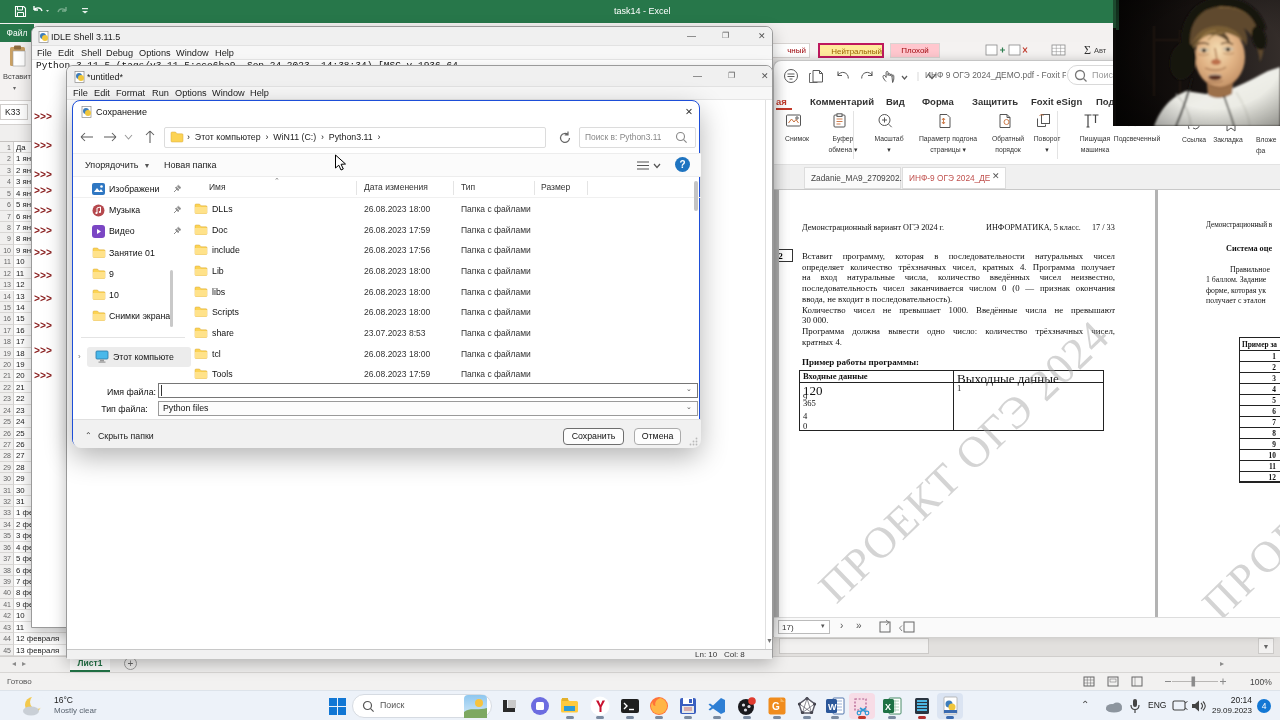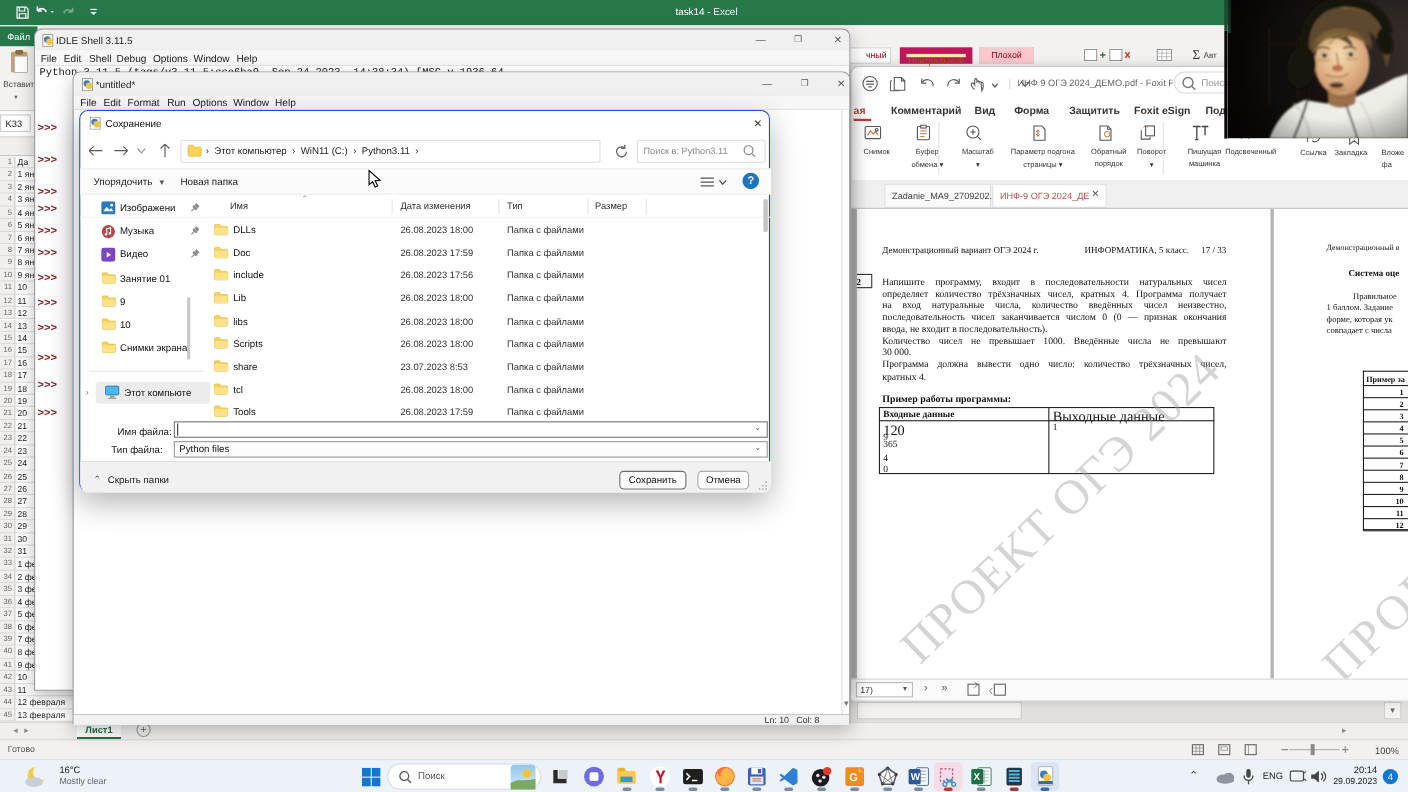--- a/index.html
+++ b/index.html
@@ -39,21 +39,21 @@
 
   <svg class="abs" style="left:6px;top:44px" width="26" height="26" viewBox="0 0 26 26">
     <rect x="4" y="3" width="15" height="19" rx="1.5" fill="#c9a063"></rect>
     <rect x="8" y="1.5" width="7" height="4" rx="1" fill="#8d6b3f"></rect>
     <rect x="7" y="7" width="12" height="15" fill="#fff" stroke="#9b9b9b" stroke-width=".6"></rect>
   </svg>
   <div class="abs" style="left:0;top:72px;width:34px;color:#444;font-size:7.5px;text-align:center">Вставит</div>
   <div class="abs" style="left:13px;top:84px;width:8px;color:#666;font-size:6px">▾</div>
 
   <div class="abs" style="left:764px;top:43px;width:46px;height:15px;background:#fff;border:1px solid #d8d4d2;color:#9c0006;font-size:8px;line-height:13px;text-align:right;padding-right:3px">чный</div>
-  <div class="abs" style="left:818px;top:43px;width:66px;height:15px;background:#ffeb9c;border:6px solid #be185d;color:#9c6500;font-size:8px;line-height:13px;text-align:center">Нейтральный</div>
+  <div class="abs" style="left:818px;top:43px;width:66px;height:15px;background:#ffeb9c;border:2px solid #be185d;color:#9c6500;font-size:8px;line-height:13px;text-align:right">Нейтральный</div>
   <div class="abs" style="left:890px;top:43px;width:50px;height:15px;background:#ffc7ce;border:1px solid #d8d4d2;color:#9c0006;font-size:8px;line-height:13px;text-align:center">Плохой</div>
   <svg class="abs" style="left:984px;top:42px" width="130" height="17" viewBox="0 0 130 17">
     <g stroke="#8a8a8a" fill="#fff" stroke-width=".8">
       <rect x="2" y="3" width="11" height="10"></rect>
         <rect x="25" y="3" width="11" height="10"></rect>
     </g>
     <g stroke="#2c7d4f" stroke-width="1.2">
         <path d="M16 8 h5 M18.5 5.5 v5"></path>
       </g>
     <g stroke="#c0392b" stroke-width="1.2">
@@ -247,21 +247,21 @@
   <div class="abs" style="left:30px;top:106px;width:97px;height:22px;background:#fafafa;border:1px solid #ddd;color:#444;font-size:8.3px;line-height:20px;padding-left:6px">Zadanie_MA9_2709202...</div>
   <div class="abs" style="left:128px;top:106px;width:104px;height:22px;background:#fff;border:1px solid #ddd;color:#c0504d;font-size:8.3px;line-height:20px;padding-left:6px;overflow:hidden">ИНФ-9 ОГЭ 2024_ДЕ...</div>
   <div class="abs" style="left:216px;top:110px;color:#555;font-size:9px;background:#fff;padding-left:2px">✕</div>
   
   <div class="abs" style="left:0;top:128px;width:507px;height:428px;background:#b3b3b3;border-top:1px solid #c9c9c9;overflow:hidden">
     <div id="page1" class="abs serif" style="left:5px;top:-66px;width:376px;height:700px;background:#fff;overflow:hidden">
         <div class="abs" style="left:23px;top:99px;font-size:8.2px;color:#111">Демонстрационный вариант ОГЭ 2024 г.</div>
         <div class="abs" style="left:207px;top:99px;font-size:8.2px;color:#111">ИНФОРМАТИКА, 5 класс.</div>
         <div class="abs" style="left:313px;top:99px;font-size:8.2px;color:#111">17 / 33</div>
         <div class="abs" style="left:-8px;top:125px;width:22px;height:13px;border:1px solid #333;font-size:8.5px;font-weight:bold;padding-right:2px;line-height:12px">5.2</div>
-        <div class="abs jl" style="left:23px;top:127px;width:313px;font-size:8.8px;color:#111">Напишите программу, входит в последовательности натуральных чисел</div>
+        <div class="abs jl" style="left:23px;top:127px;width:313px;font-size:8.8px;color:#111">Вставит программу, которая в последовательности натуральных чисел</div>
         <div class="abs jl" style="left:23px;top:137.7px;width:313px;font-size:8.8px;color:#111">определяет количество трёхзначных чисел, кратных 4. Программа получает</div>
         <div class="abs jl" style="left:23px;top:148.4px;width:313px;font-size:8.8px;color:#111">на вход натуральные числа, количество введённых чисел неизвестно,</div>
         <div class="abs jl" style="left:23px;top:159.1px;width:313px;font-size:8.8px;color:#111">последовательность чисел заканчивается числом 0 (0 — признак окончания</div>
         <div class="abs " style="left:23px;top:169.8px;width:313px;font-size:8.8px;color:#111">ввода, не входит в последовательность).</div>
         <div class="abs jl" style="left:23px;top:180.5px;width:313px;font-size:8.8px;color:#111">Количество чисел не превышает 1000. Введённые числа не превышают</div>
         <div class="abs " style="left:23px;top:191.2px;width:313px;font-size:8.8px;color:#111">30 000.</div>
         <div class="abs jl" style="left:23px;top:201.89999999999998px;width:313px;font-size:8.8px;color:#111">Программа должна вывести одно число: количество трёхзначных чисел,</div>
         <div class="abs " style="left:23px;top:212.6px;width:313px;font-size:8.8px;color:#111">кратных 4.</div>
         <div class="abs" style="left:23px;top:233px;font-size:9px;font-weight:bold;color:#111">Пример работы программы:</div>
         <div class="abs" style="left:20px;top:246px;width:305px;height:61px;border:1px solid #222"></div>
@@ -276,21 +276,21 @@
         <div class="abs" style="left:24px;top:296.9px;font-size:8.6px;color:#111">0</div>
         <div class="abs" style="left:178px;top:258.5px;font-size:8.6px;color:#111">1</div>
         <div class="abs" style="left:-55px;top:312px;width:480px;font-size:44px;color:rgba(160,160,160,.45);font-family:'Liberation Serif',serif;transform:rotate(-44deg);transform-origin:50% 50%;letter-spacing:1px;white-space:nowrap;text-align:center">ПРОЕКТ ОГЭ 2024</div>
       </div>
     <div id="page2" class="abs serif" style="left:384px;top:-66px;width:123px;height:700px;background:#fff;overflow:hidden">
         <div class="abs" style="left:48px;top:97px;font-size:7.2px;color:#111;white-space:nowrap">Демонстрационный в</div>
         <div class="abs" style="left:68px;top:120px;font-size:8.2px;font-weight:bold;color:#111;white-space:nowrap">Система оце</div>
         <div class="abs" style="left:72px;top:141px;font-size:7.8px;color:#111;white-space:nowrap">Правильное</div>
         <div class="abs" style="left:48px;top:151.4px;font-size:7.8px;color:#111;white-space:nowrap">1 баллом. Задание</div>
         <div class="abs" style="left:48px;top:161.8px;font-size:7.8px;color:#111;white-space:nowrap">форме, которая ук</div>
-        <div class="abs" style="left:48px;top:172.2px;font-size:7.8px;color:#111;white-space:nowrap">совпадает с числа</div>
+        <div class="abs" style="left:48px;top:172.2px;font-size:7.8px;color:#111;white-space:nowrap">получает с эталон</div>
         <div class="abs" style="left:81px;top:213px;width:42px;height:145px;border:1px solid #222;border-right:none"></div>
         <div class="abs" style="left:84px;top:216px;font-size:7.4px;font-weight:bold;color:#111;white-space:nowrap">Пример за</div>
         <div class="abs" style="left:81px;top:226px;width:42px;height:1px;background:#222"></div>
         <div class="abs" style="left:81px;top:227.5px;width:37px;font-size:7.4px;font-weight:bold;color:#111;text-align:right">1</div>
         <div class="abs" style="left:81px;top:237px;width:42px;height:1px;background:#222"></div>
         <div class="abs" style="left:81px;top:238.5px;width:37px;font-size:7.4px;font-weight:bold;color:#111;text-align:right">2</div>
         <div class="abs" style="left:81px;top:248px;width:42px;height:1px;background:#222"></div>
         <div class="abs" style="left:81px;top:249.5px;width:37px;font-size:7.4px;font-weight:bold;color:#111;text-align:right">3</div>
         <div class="abs" style="left:81px;top:259px;width:42px;height:1px;background:#222"></div>
         <div class="abs" style="left:81px;top:260.5px;width:37px;font-size:7.4px;font-weight:bold;color:#111;text-align:right">4</div>

